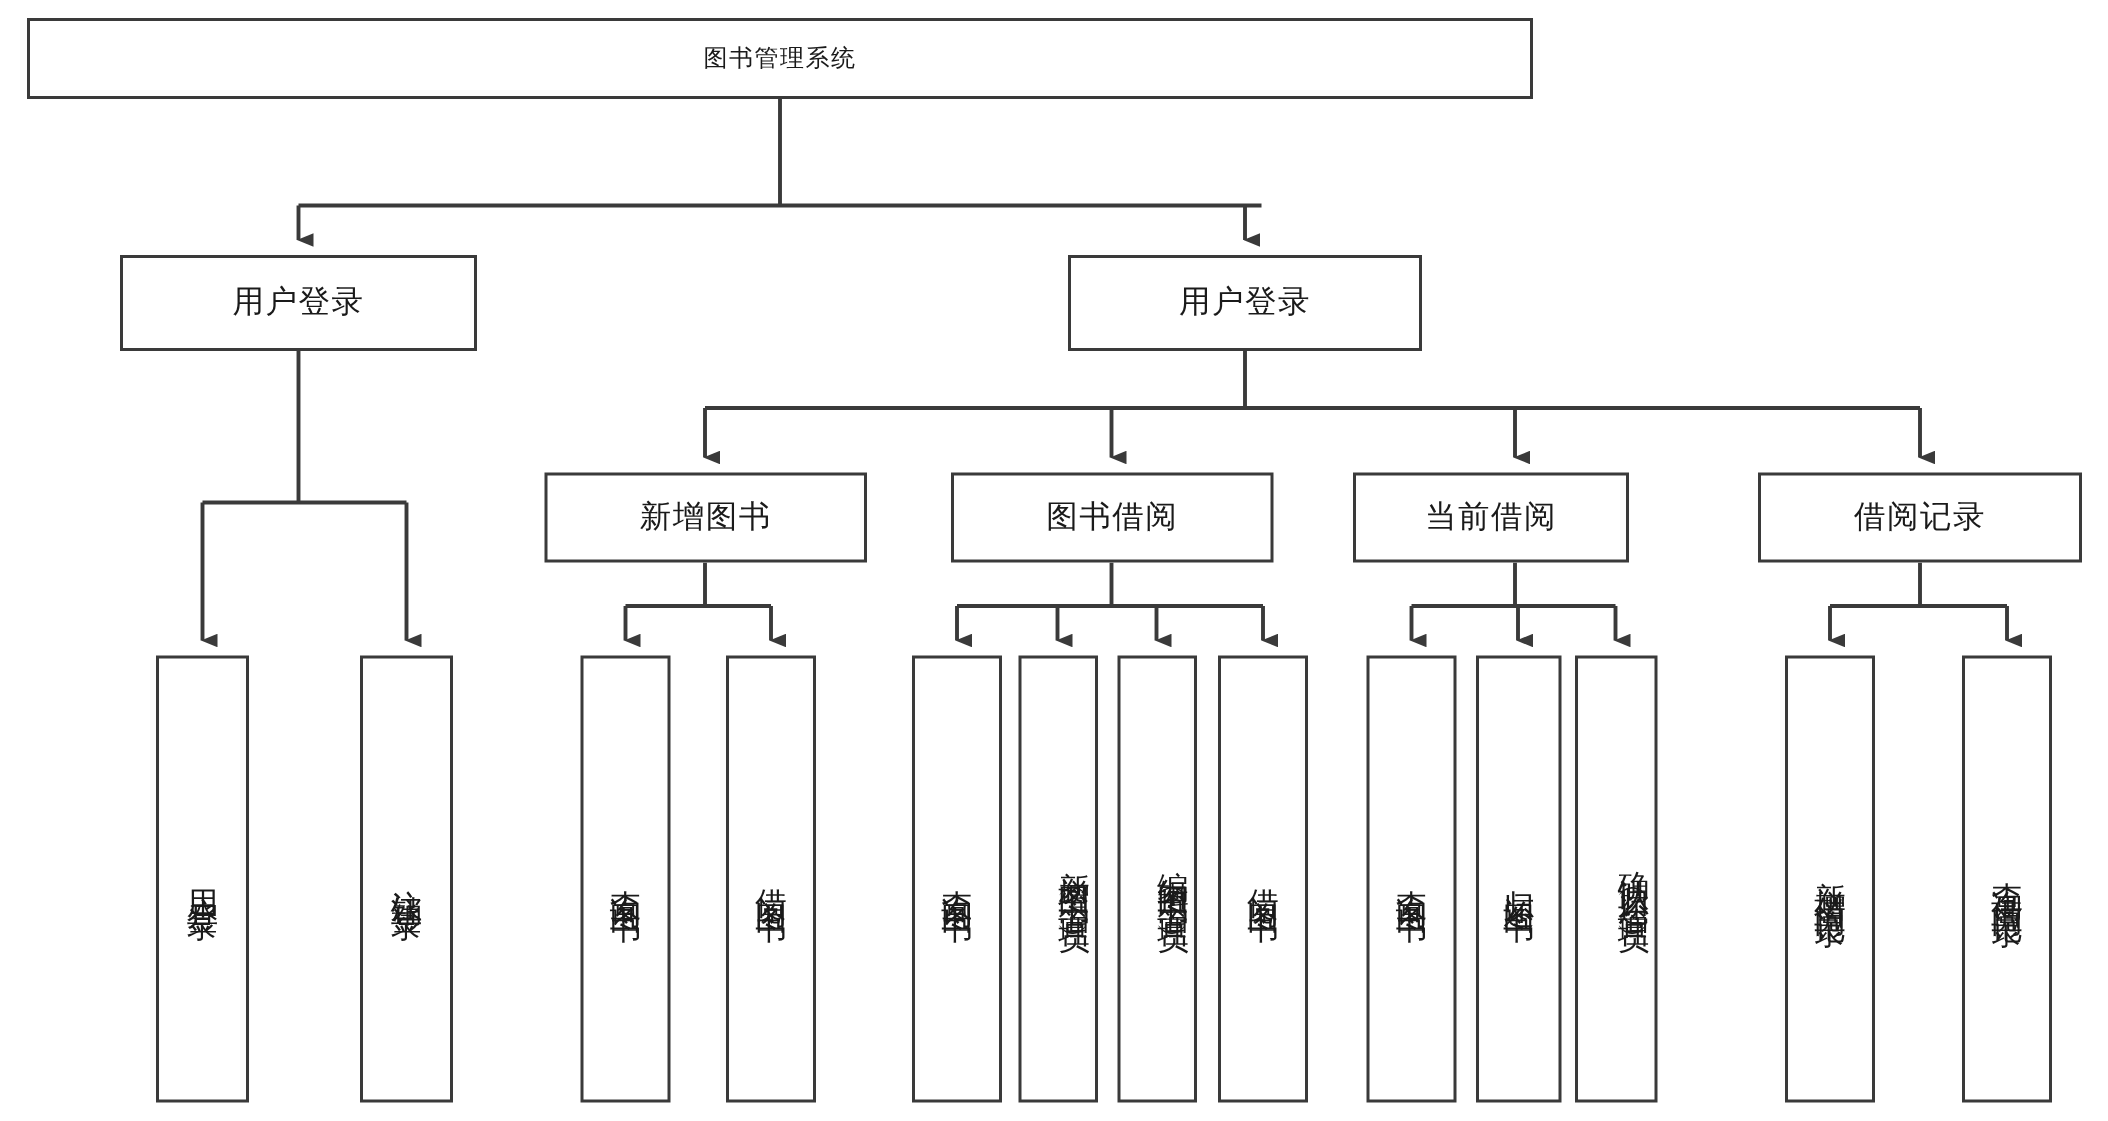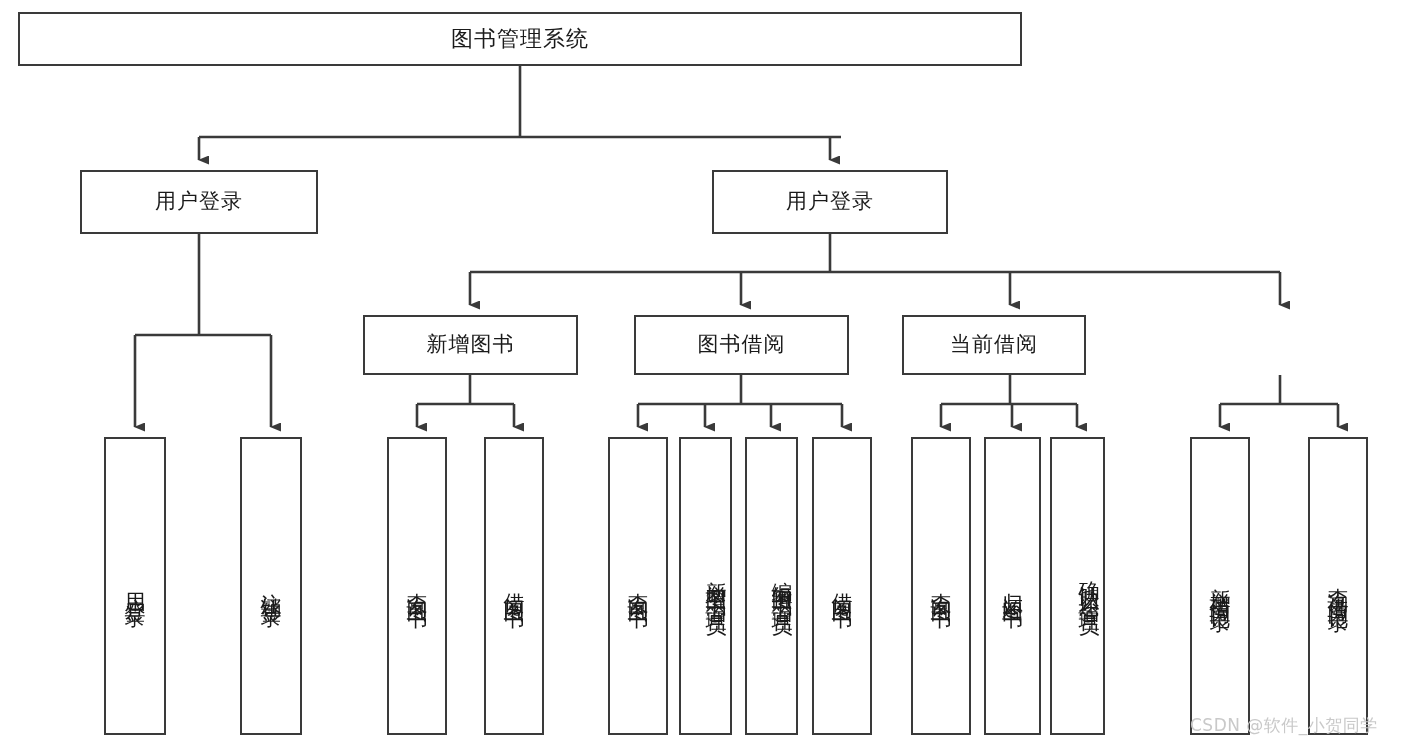--- a/index.html
+++ b/index.html
@@ -34,21 +34,21 @@
     align-items: center;
     justify-content: center;
     color: #1a1a1a;
   }
   .node.horiz {
     font-size: 21px;
     line-height: 1.2;
     letter-spacing: 1px;
   }
   .node.root {
-    font-size: 22px;
+    font-size: 16px;
   }
   .node.vert {
     writing-mode: vertical-rl;
     text-orientation: upright;
     font-size: 21px;
     letter-spacing: 5px;
     padding: 6px 0;
   }
   .node.vert.top-align {
     align-items: flex-start;
@@ -119,30 +119,30 @@
   </svg>
 
   <div class="node horiz root" style="left: 18px; top: 12px; width: 1004px; height: 54px; border-color: rgb(58, 58, 58);">图书管理系统</div>
 
   <div class="node horiz" style="left: 80px; top: 170px; width: 238px; height: 64px; border-color: rgb(58, 58, 58);">用户登录</div>
   <div class="node horiz" style="left: 712px; top: 170px; width: 236px; height: 64px; border-color: rgb(58, 58, 58);">用户登录</div>
 
   <div class="node horiz" style="left: 363px; top: 315px; width: 215px; height: 60px; border-color: rgb(58, 58, 58);">新增图书</div>
   <div class="node horiz" style="left: 634px; top: 315px; width: 215px; height: 60px; border-color: rgb(58, 58, 58);">图书借阅</div>
   <div class="node horiz" style="left: 902px; top: 315px; width: 184px; height: 60px; border-color: rgb(58, 58, 58);">当前借阅</div>
+  <div class="node horiz" style="left: 1172px; top: 315px; width: 216px; height: 60px; border-color: rgb(58, 58, 58);">借阅记录</div>
 
   <div class="node vert" style="left: 104px; top: 437px; width: 62px; height: 298px; border-color: rgb(58, 58, 58);">用户登录</div>
   <div class="node vert" style="left: 240px; top: 437px; width: 62px; height: 298px; border-color: rgb(58, 58, 58);">注销登录</div>
   <div class="node vert" style="left: 387px; top: 437px; width: 60px; height: 298px; border-color: rgb(58, 58, 58);">查询图书</div>
   <div class="node vert" style="left: 484px; top: 437px; width: 60px; height: 298px; border-color: rgb(58, 58, 58);">借阅图书</div>
   <div class="node vert" style="left: 608px; top: 437px; width: 60px; height: 298px; border-color: rgb(58, 58, 58);">查询图书</div>
   <div class="node vert top-align" style="left: 679px; top: 437px; width: 53px; height: 298px; border-color: rgb(58, 58, 58);">新增图书（管理员）</div>
   <div class="node vert top-align" style="left: 745px; top: 437px; width: 53px; height: 298px; border-color: rgb(58, 58, 58);">编辑图书（管理员）</div>
   <div class="node vert" style="left: 812px; top: 437px; width: 60px; height: 298px; border-color: rgb(58, 58, 58);">借阅图书</div>
   <div class="node vert" style="left: 911px; top: 437px; width: 60px; height: 298px; border-color: rgb(58, 58, 58);">查询图书</div>
   <div class="node vert" style="left: 984px; top: 437px; width: 57px; height: 298px; border-color: rgb(58, 58, 58);">归还图书</div>
   <div class="node vert top-align" style="left: 1050px; top: 437px; width: 55px; height: 298px; border-color: rgb(58, 58, 58);">确认归还（管理员）</div>
   <div class="node vert" style="left: 1190px; top: 437px; width: 60px; height: 298px; border-color: rgb(58, 58, 58);">新增借阅记录</div>
   <div class="node vert" style="left: 1308px; top: 437px; width: 60px; height: 298px; border-color: rgb(58, 58, 58);">查询借阅记录</div>
 
-  <div class="watermark" style="left: 1190px; top: 714px; color: rgb(201, 201, 201);">CSDN @软件_小贺同学</div>
 
 </div>
 
 </body></html>

